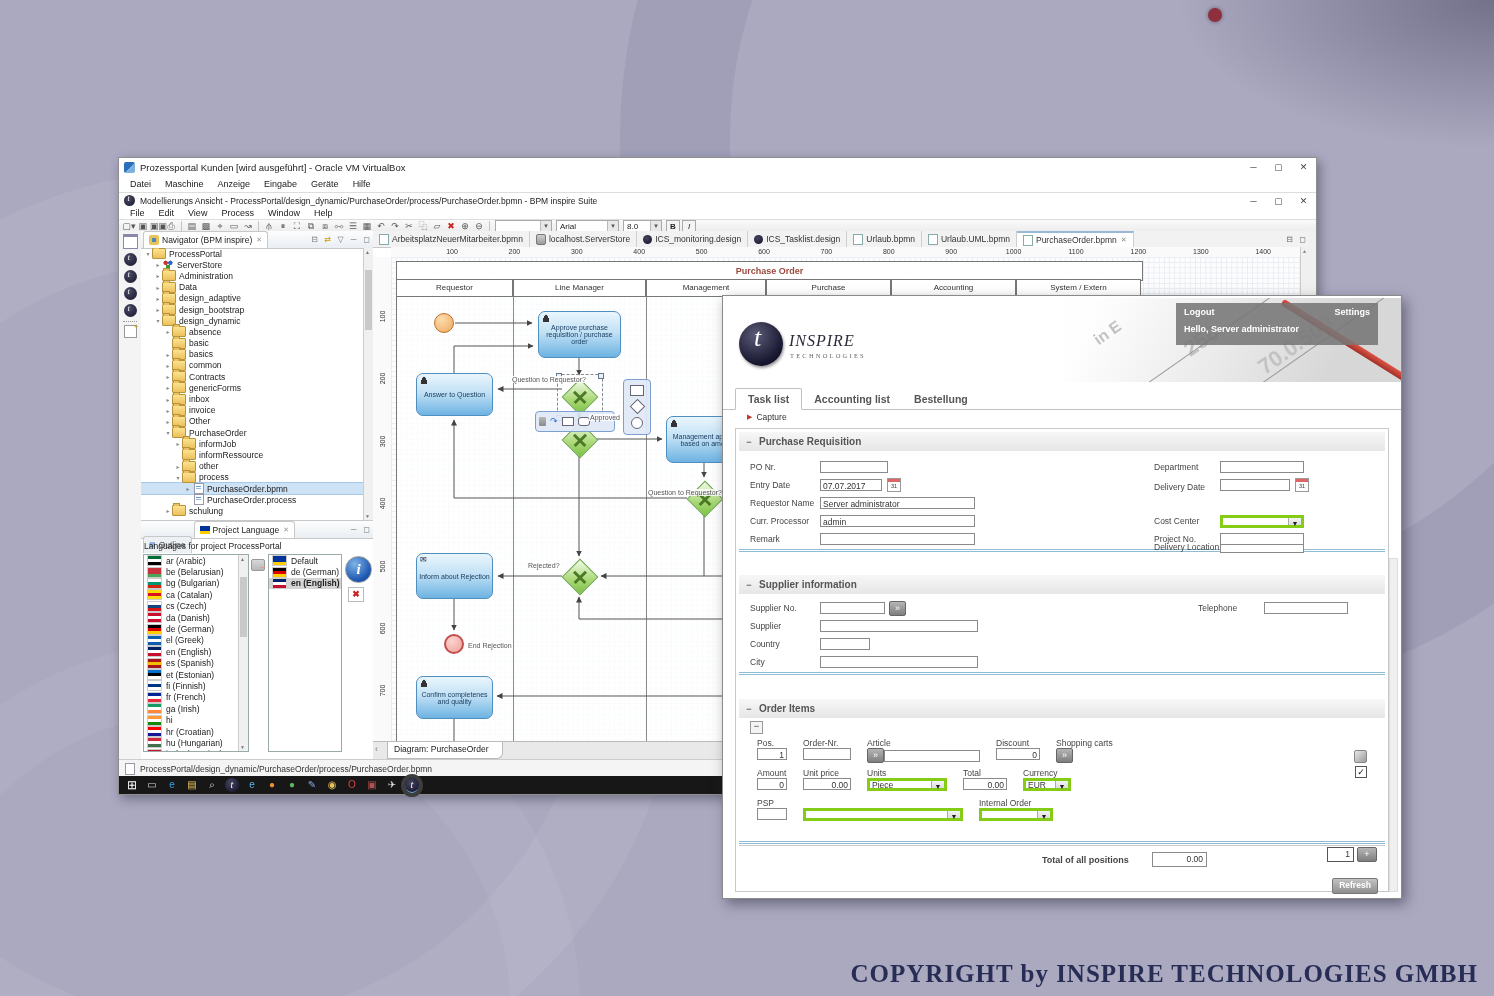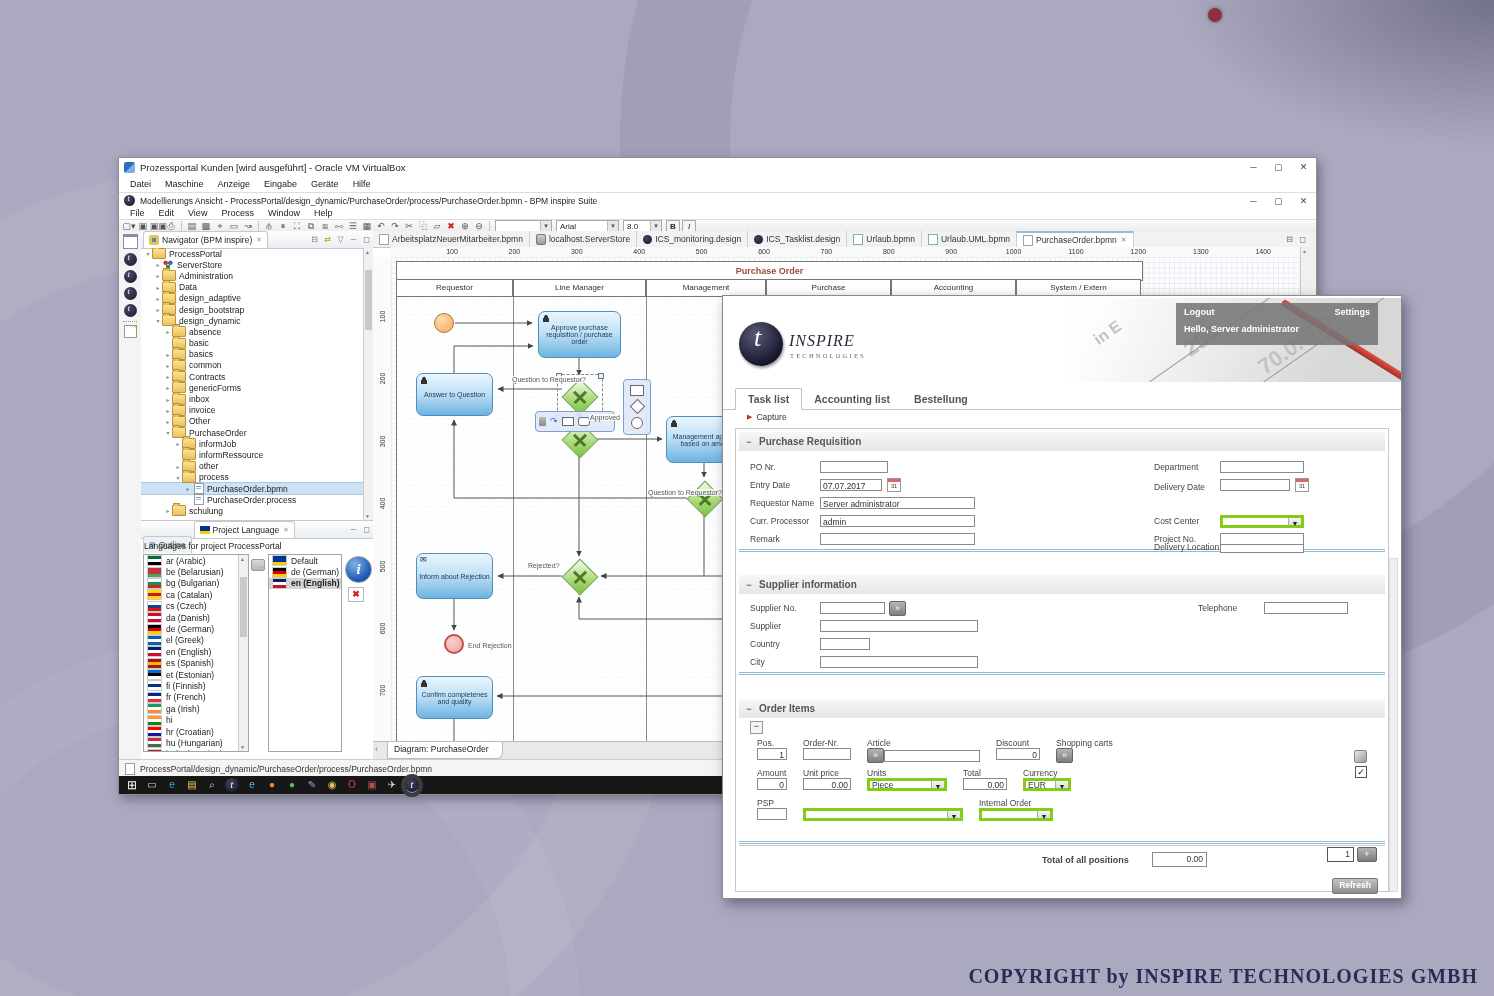--- a/index.html
+++ b/index.html
@@ -9,21 +9,21 @@
   
   .swirl{position:absolute;border-radius:50%;pointer-events:none;}
   .sw1{left:-260px;top:170px;width:760px;height:760px;border:90px solid rgba(255,255,255,0.06);}
   .sw2{left:620px;top:-420px;width:900px;height:900px;border:110px solid rgba(120,118,150,0.18);}
   .sw3{left:-160px;top:640px;width:600px;height:600px;border:70px solid rgba(255,255,255,0.05);}
   .corner-dark{right:0;top:0;width:320px;height:150px;
     background:radial-gradient(ellipse at 100% 0%, rgba(70,68,95,.55), rgba(70,68,95,0) 70%);}
   .red-dot{right:272px;top:8px;width:14px;height:14px;border-radius:50%;background:#8d2f3c;box-shadow:0 0 4px rgba(0,0,0,.4);}
   .slide-title{left:63px;top:50px;font-size:27px;color:#fbfbfd;letter-spacing:.5px;}
   .copyright{right:16px;bottom:8px;font-family:"Liberation Serif",serif;font-weight:bold;
-    font-size:20px;color:#272d55;letter-spacing:1px;}
+    font-size:25px;color:#272d55;letter-spacing:1px;}
 
   
   .vbox-win{left:118px;top:157px;width:1197px;height:636px;background:#fff;border:1px solid #8f8f8f;
     box-shadow:3px 4px 10px rgba(40,40,60,.45);font-size:9px;color:#222;}
   .titlebar{position:absolute;left:0;right:0;background:#fff;border-bottom:1px solid #e4e4e4;display:flex;align-items:center;}
   .tb-ic{width:11px;height:11px;margin:0 5px;flex:none;}
   .ic-vbox{background:linear-gradient(135deg,#2a6fb8 50%,#7ab1e0 50%);border-radius:2px;}
   .ic-suite{background:radial-gradient(circle at 40% 35%, #4a4a66,#16162c);border-radius:50%;position:relative;}
   .ic-suite::after{content:"t";position:absolute;left:3.5px;top:-1px;color:#fff;font-size:8px;font-family:"Liberation Serif",serif;font-style:italic;}
   .win-ctrls{margin-left:auto;display:flex;}

